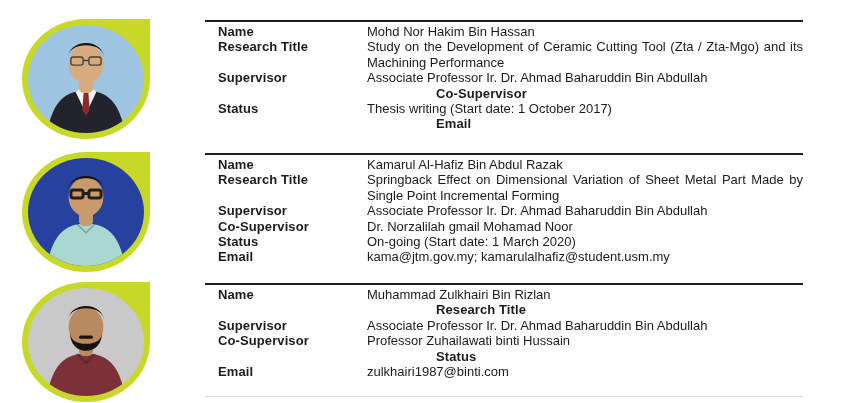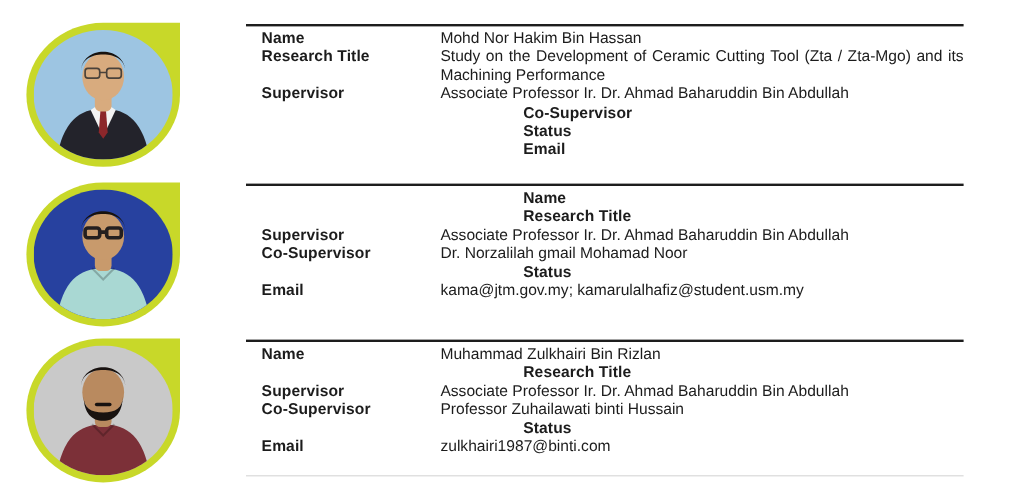--- a/index.html
+++ b/index.html
@@ -123,20 +123,21 @@
       </div>
       <div class="info-row">
         <div class="info-label">Supervisor</div>
         <div class="info-value">Associate Professor Ir. Dr. Ahmad Baharuddin Bin Abdullah</div>
       </div>
       <div class="info-row">
         <div class="info-label">Co-Supervisor</div>
       </div>
       <div class="info-row">
         <div class="info-label">Status</div>
+        <div class="info-value">Thesis writing (Start date: 1 October 2017)</div>
       </div>
       <div class="info-row">
         <div class="info-label">Email</div>
       </div>
     </div>
   </section>
 
   <section class="member-row r1">
     <div class="photo">
       <div class="photo-green" style="background: rgb(200, 216, 41);">
@@ -151,34 +152,37 @@
                 <rect x="37" y="31" width="10.5" height="7" rx="2" fill="none" stroke="#241f1f" stroke-width="2.6"></rect>
                 <rect x="52.5" y="31" width="10.5" height="7" rx="2" fill="none" stroke="#241f1f" stroke-width="2.6"></rect>
                 <line x1="47.5" y1="34" x2="52.5" y2="34" stroke="#241f1f" stroke-width="2.6"></line>
               </svg>
         </div>
       </div>
     </div>
     <div class="info-table" style="border-top-color: rgb(29, 29, 29);">
       <div class="info-row">
         <div class="info-label">Name</div>
+        <div class="info-value">Kamarul Al-Hafiz Bin Abdul Razak</div>
       </div>
       <div class="info-row">
         <div class="info-label">Research Title</div>
+        <div class="info-value value-title">Springback Effect on Dimensional Variation of Sheet Metal Part Made by Single Point Incremental Forming</div>
       </div>
       <div class="info-row">
         <div class="info-label">Supervisor</div>
         <div class="info-value">Associate Professor Ir. Dr. Ahmad Baharuddin Bin Abdullah</div>
       </div>
       <div class="info-row">
         <div class="info-label">Co-Supervisor</div>
         <div class="info-value">Dr. Norzalilah gmail Mohamad Noor</div>
       </div>
       <div class="info-row">
         <div class="info-label">Status</div>
+        <div class="info-value">On-going (Start date: 1 March 2020)</div>
       </div>
       <div class="info-row">
         <div class="info-label">Email</div>
         <div class="info-value">kama@jtm.gov.my; kamarulalhafiz@student.usm.my</div>
       </div>
     </div>
   </section>
 
   <section class="member-row r2">
     <div class="photo">

